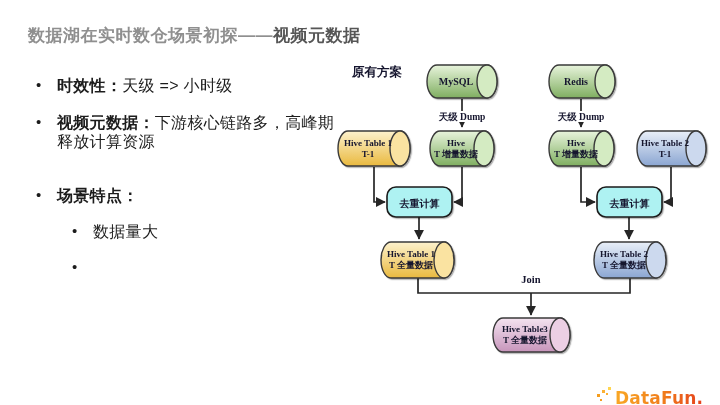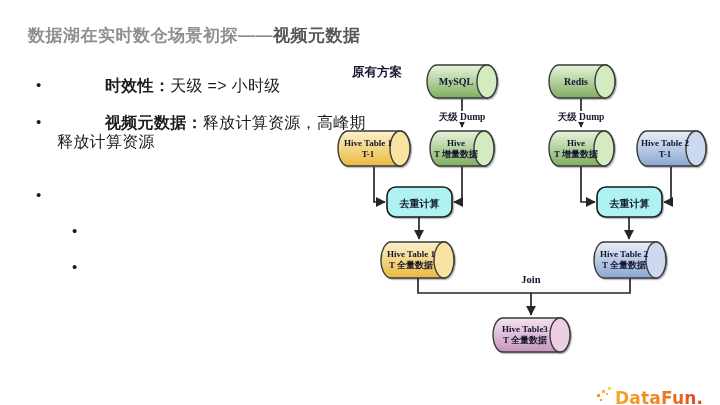--- a/index.html
+++ b/index.html
@@ -3,21 +3,21 @@
 <meta charset="utf-8">
 <style>
   html,body{margin:0;padding:0;background:#fff;}
   .slide{position:relative;width:720px;height:405px;background:#ffffff;overflow:hidden;
          font-family:"Liberation Sans",sans-serif;}
   .title{position:absolute;left:28px;top:24px;font-size:17px;letter-spacing:0.5px;white-space:nowrap;}
   .title-prefix{color:#8f8f8f;font-weight:700;}
   .title-em{color:#565656;font-weight:700;}
   .bullet{position:absolute;display:flex;font-size:16px;color:#1c1c1c;letter-spacing:0.3px;white-space:nowrap;}
   .bullet .dot{width:21px;flex:0 0 21px;font-size:15px;}
-  .bullet b{font-weight:700;margin-left:48px;}
+  .bullet b{font-weight:700;}
   .b1{left:36px;top:76px;}
   .b2{left:36px;top:113px;}
   .b2b{left:57px;top:132px;}
   .b3{left:36px;top:186px;}
   .s1{left:72px;top:222px;}
   .s2{left:72px;top:258px;}
   .diagram{position:absolute;left:330px;top:55px;width:385px;height:310px;}
   .diagram text{font-family:"Liberation Serif","DejaVu Serif",serif;font-weight:bold;fill:#15152e;}
   .logo{position:absolute;left:597px;top:384px;display:flex;align-items:flex-end;}
   .logo-spark{margin-top:2px;margin-right:1px;}
@@ -35,32 +35,34 @@
     <span class="title-prefix">数据湖在实时数仓场景初探——</span><span class="title-em">视频元数据</span>
   </div>
 
   <div class="bullet b1">
     <span class="dot">•</span>
     <span><b>时效性：</b><span>天级 =&gt; 小时级</span></span>
   </div>
 
   <div class="bullet b2">
     <span class="dot">•</span>
-    <span><b>视频元数据：</b><span>释放计算资源，高峰期</span></span>
+    <span><b>视频元数据：</b><span>下游核心链路多，高峰期</span></span>
   </div>
   <div class="bullet b2b">
     <span>释放计算资源</span>
   </div>
 
   <div class="bullet b3">
     <span class="dot">•</span>
+    <span><b>场景特点：</b></span>
   </div>
 
   <div class="bullet s1">
     <span class="dot">•</span>
+    <span>数据量大</span>
   </div>
   <div class="bullet s2">
     <span class="dot">•</span>
   </div>
 
   <svg class="diagram" viewBox="0 0 385 310" xmlns="http://www.w3.org/2000/svg">
     <defs>
       <linearGradient id="gGreen" x1="0" y1="0" x2="0" y2="1">
         <stop offset="0" stop-color="#e8f4dc"></stop>
           <stop offset="1" stop-color="#7fae60"></stop>

